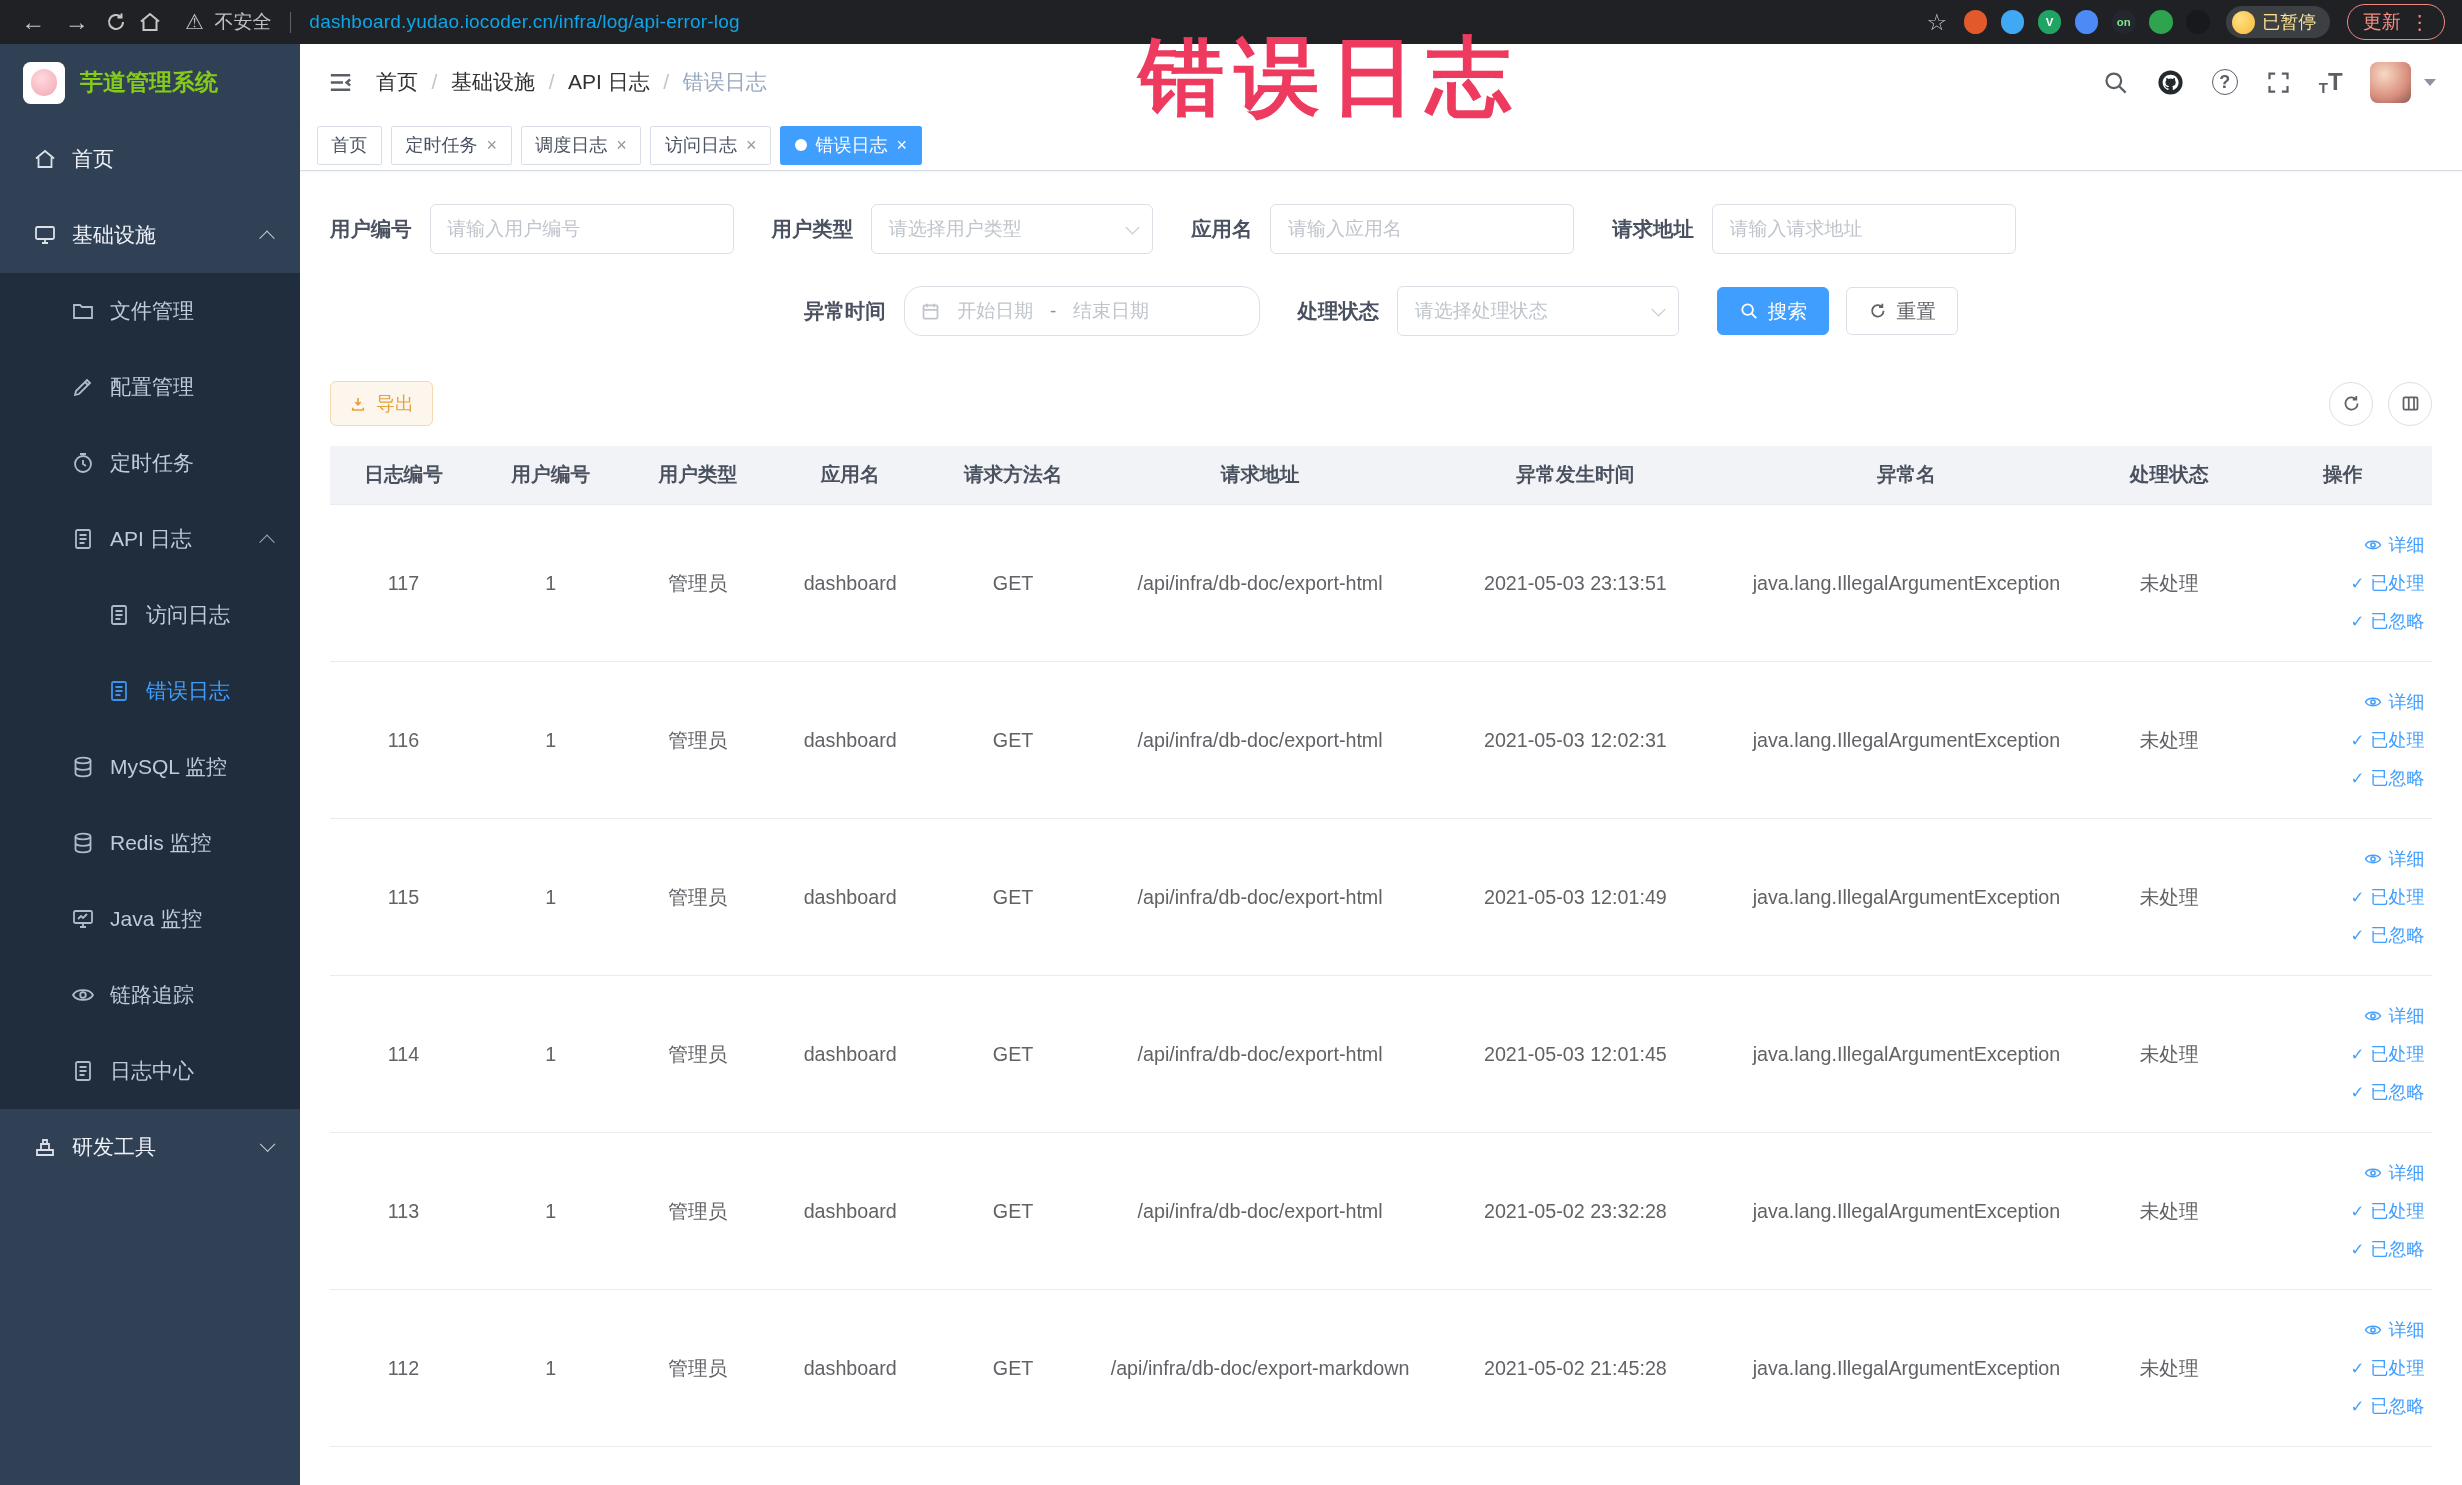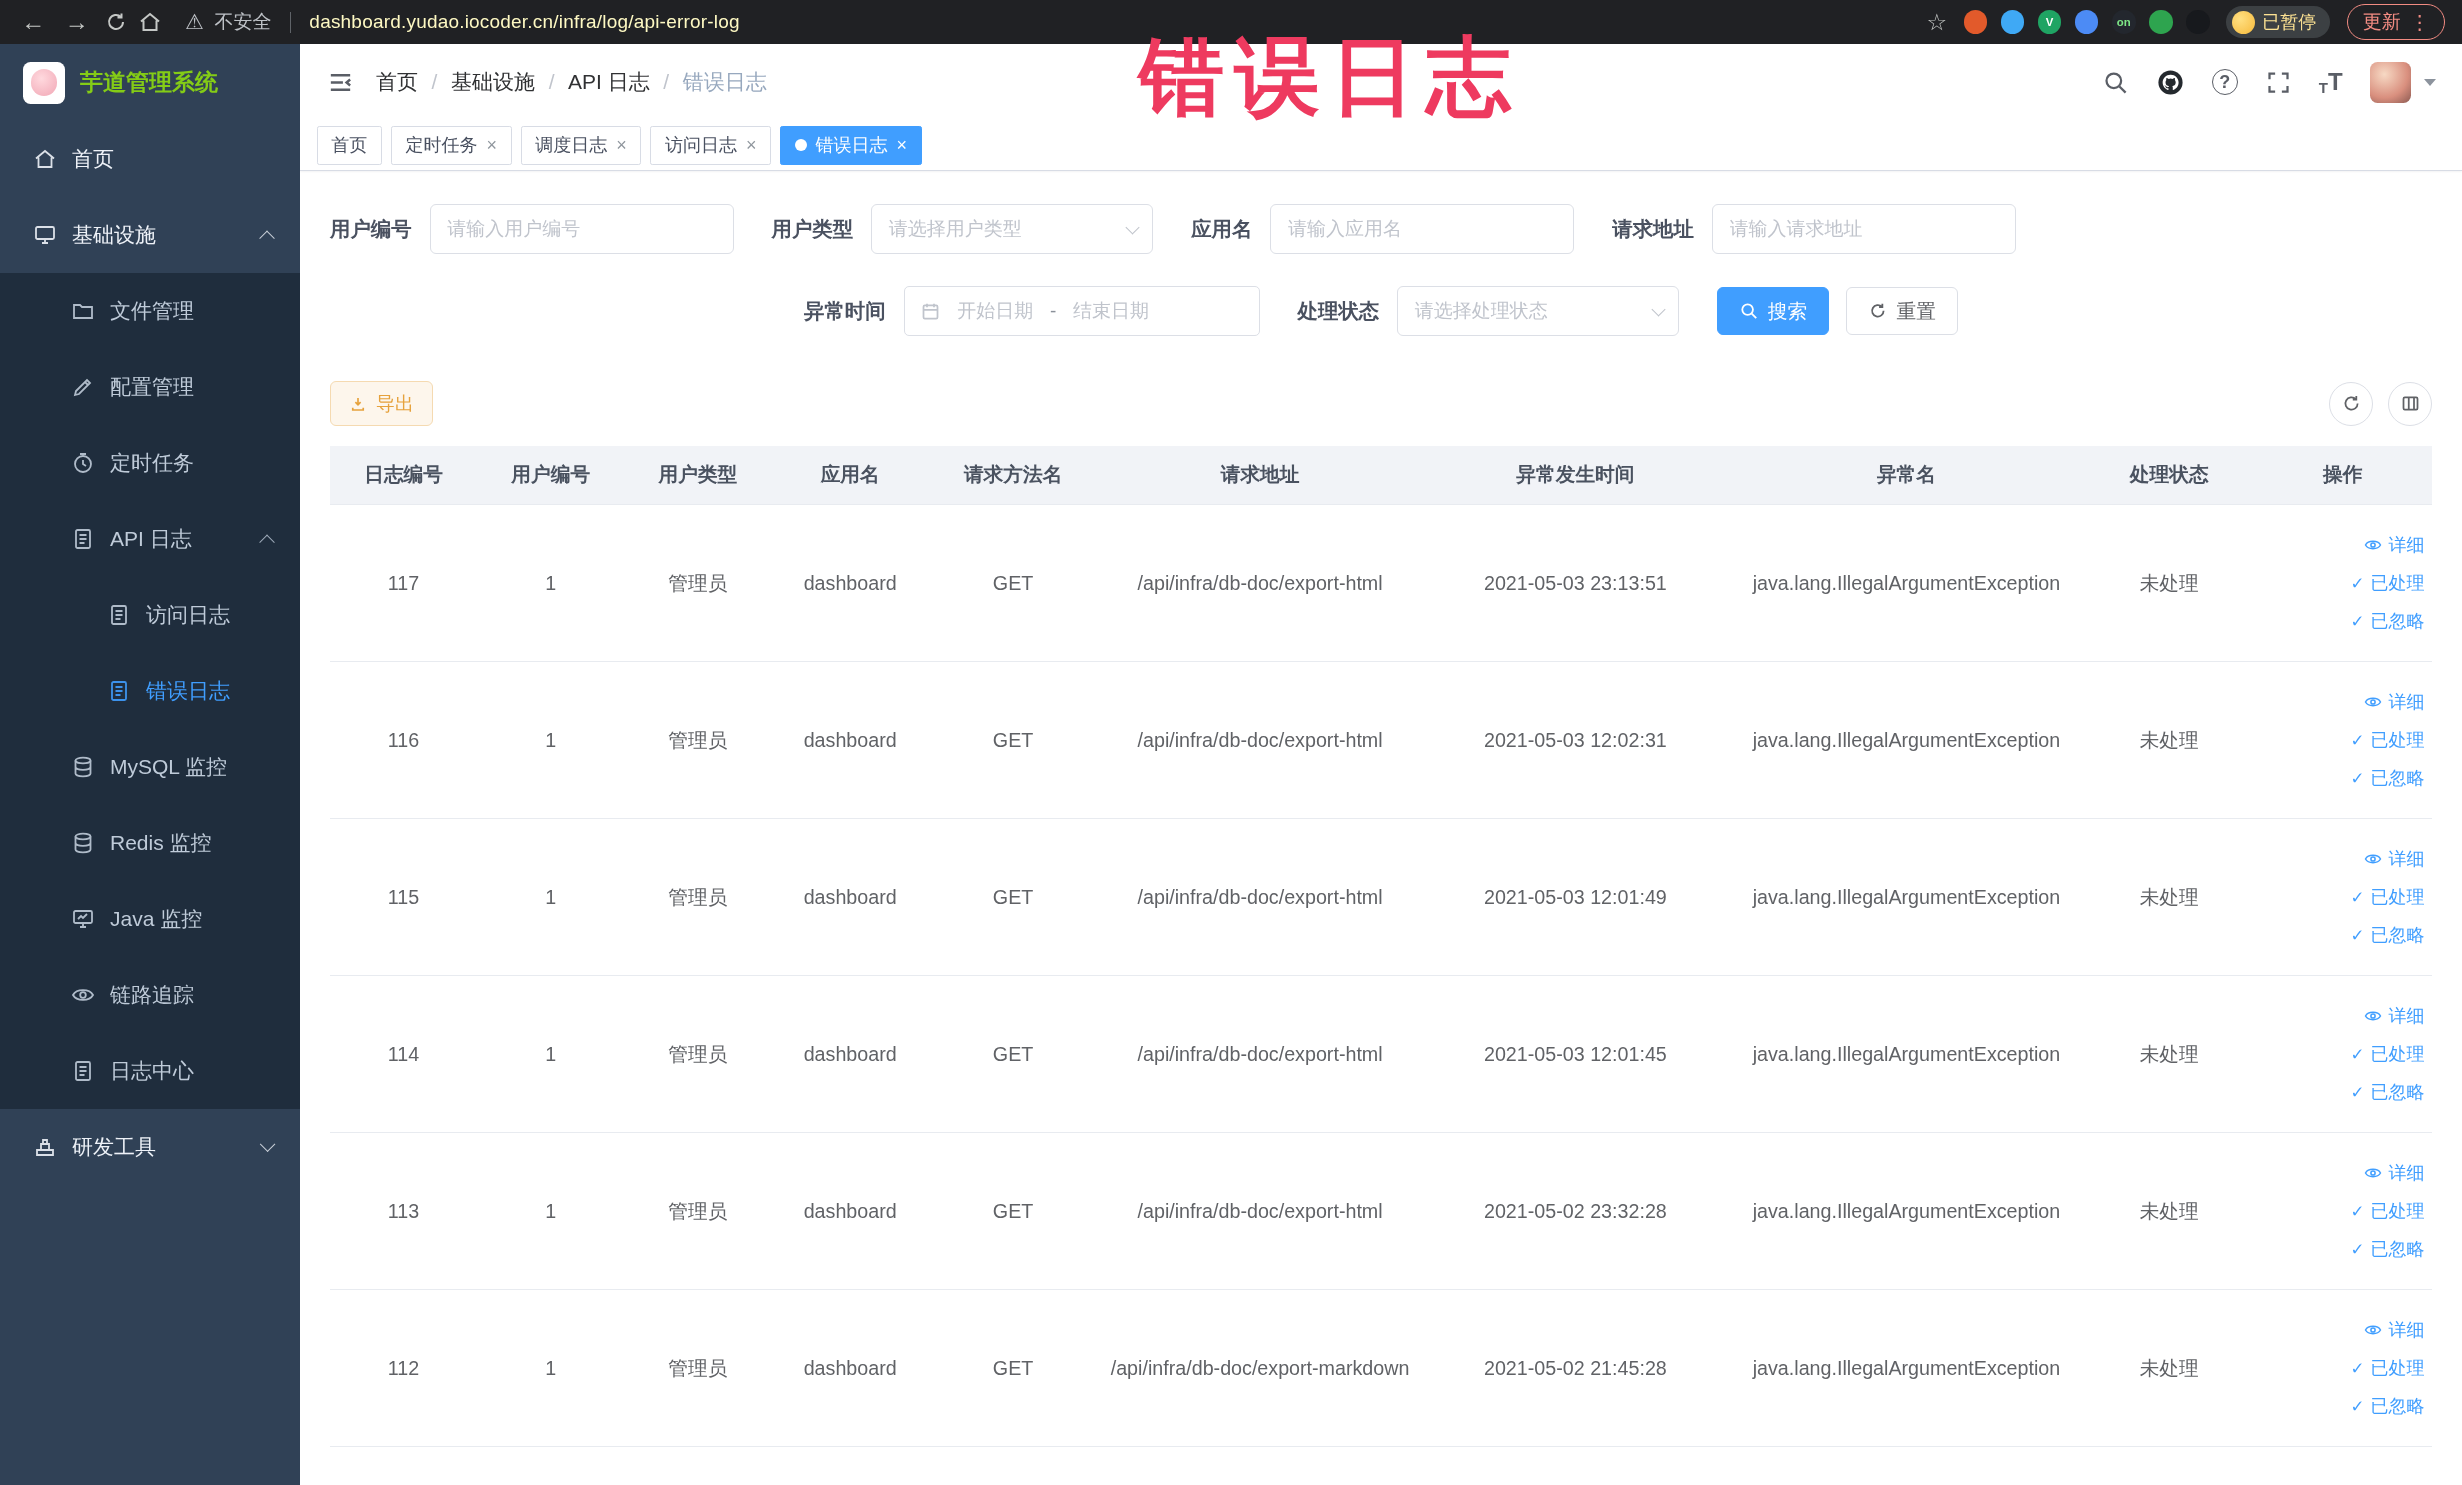--- a/index.html
+++ b/index.html
@@ -11,21 +11,21 @@
   svg { display:block; }
 
   
   .browser { height:44px; background:#202124; display:flex; align-items:center;
     padding:0 16.7px; gap:10.6px; color:#bdc1c6; }
   .nav-ic { font-size:24px; color:#c4c7c5; width:33px; text-align:center; cursor:pointer; }
   .nav-svg { width:24px; height:24px; color:#c4c7c5; cursor:pointer; }
   .warn { font-size:21px; color:#bdc1c6; margin-left:12px; }
   .sec-label { font-size:19px; color:#bdc1c6; }
   .vdiv { width:1.5px; height:21px; background:#5f6368; margin:0 7.6px; }
-  .url { font-size:19px; color:#fef9c3; letter-spacing:0.2px; }
+  .url { font-size:19px; color:#0ea5e9; letter-spacing:0.2px; }
   .b-right { margin-left:auto; display:flex; align-items:center; gap:16.7px; }
   .star { font-size:23px; color:#c4c7c5; cursor:pointer; }
   .ext-row { display:flex; align-items:center; gap:13.6px; }
   .ext-dot { width:23.5px; height:23.5px; border-radius:50%; display:flex; align-items:center;
     justify-content:center; font-size:11.4px; font-weight:700; color:#fff; cursor:pointer; }
   .paused { display:flex; align-items:center; gap:7.6px; background:#3c4043;
     border-radius:756px; padding:3.8px 13.6px 3.8px 5.3px; font-size:18px; color:#fde293; cursor:pointer; }
   .paused .face { width:23px; height:23px; border-radius:50%;
     background:radial-gradient(circle at 35% 35%, #ffe082, #f6b93b); }
   .update { display:flex; align-items:center; gap:9px; border:1.5px solid #f28b82;
@@ -94,21 +94,21 @@
   .f-item { display:flex; align-items:center; margin-right:38px; }
   .f-label { font-size:20.4px; font-weight:700; color:#4a5160; margin-right:18px; white-space:nowrap; }
   .f-input { width:304px; height:50px; border:1.5px solid #dcdfe6; border-radius:6px;
     padding:0 16.7px; font-size:19px; color:#606266; outline:none;
     font-family:"Liberation Sans","DejaVu Sans",sans-serif; }
   .f-input::placeholder { color:#c0c4cc; }
   .f-select { width:282px; height:50px; border:1.5px solid #dcdfe6; border-radius:6px;
     display:flex; align-items:center; padding:0 16.7px; font-size:19px; color:#c0c4cc; cursor:pointer; }
   .sel-chev { margin-left:auto; width:9.8px; height:9.8px; border-right:1.5px solid #c0c4cc;
     border-bottom:1.5px solid #c0c4cc; transform:rotate(45deg) translateY(-2.3px); }
-  .f-date { width:356px; height:50px; border:1.5px solid #dcdfe6; border-radius:5px;
+  .f-date { width:356px; height:50px; border:1.5px solid #dcdfe6; border-radius:18px;
     display:flex; align-items:center; padding:0 15px; gap:16.7px; font-size:19px;
     color:#c0c4cc; cursor:text; }
   .cal { width:21px; height:21px; color:#c0c4cc; flex-shrink:0; }
   .cal svg { width:21px; height:21px; }
   .range-sep { color:#8a9099; }
 
   .btn { display:flex; align-items:center; gap:9px; border-radius:6px; font-size:19.7px;
     cursor:pointer; font-family:inherit; }
   .btn svg { width:19.7px; height:19.7px; }
   .btn-search { height:48px; background:#409eff; border:1.5px solid #409eff; color:#fff;

